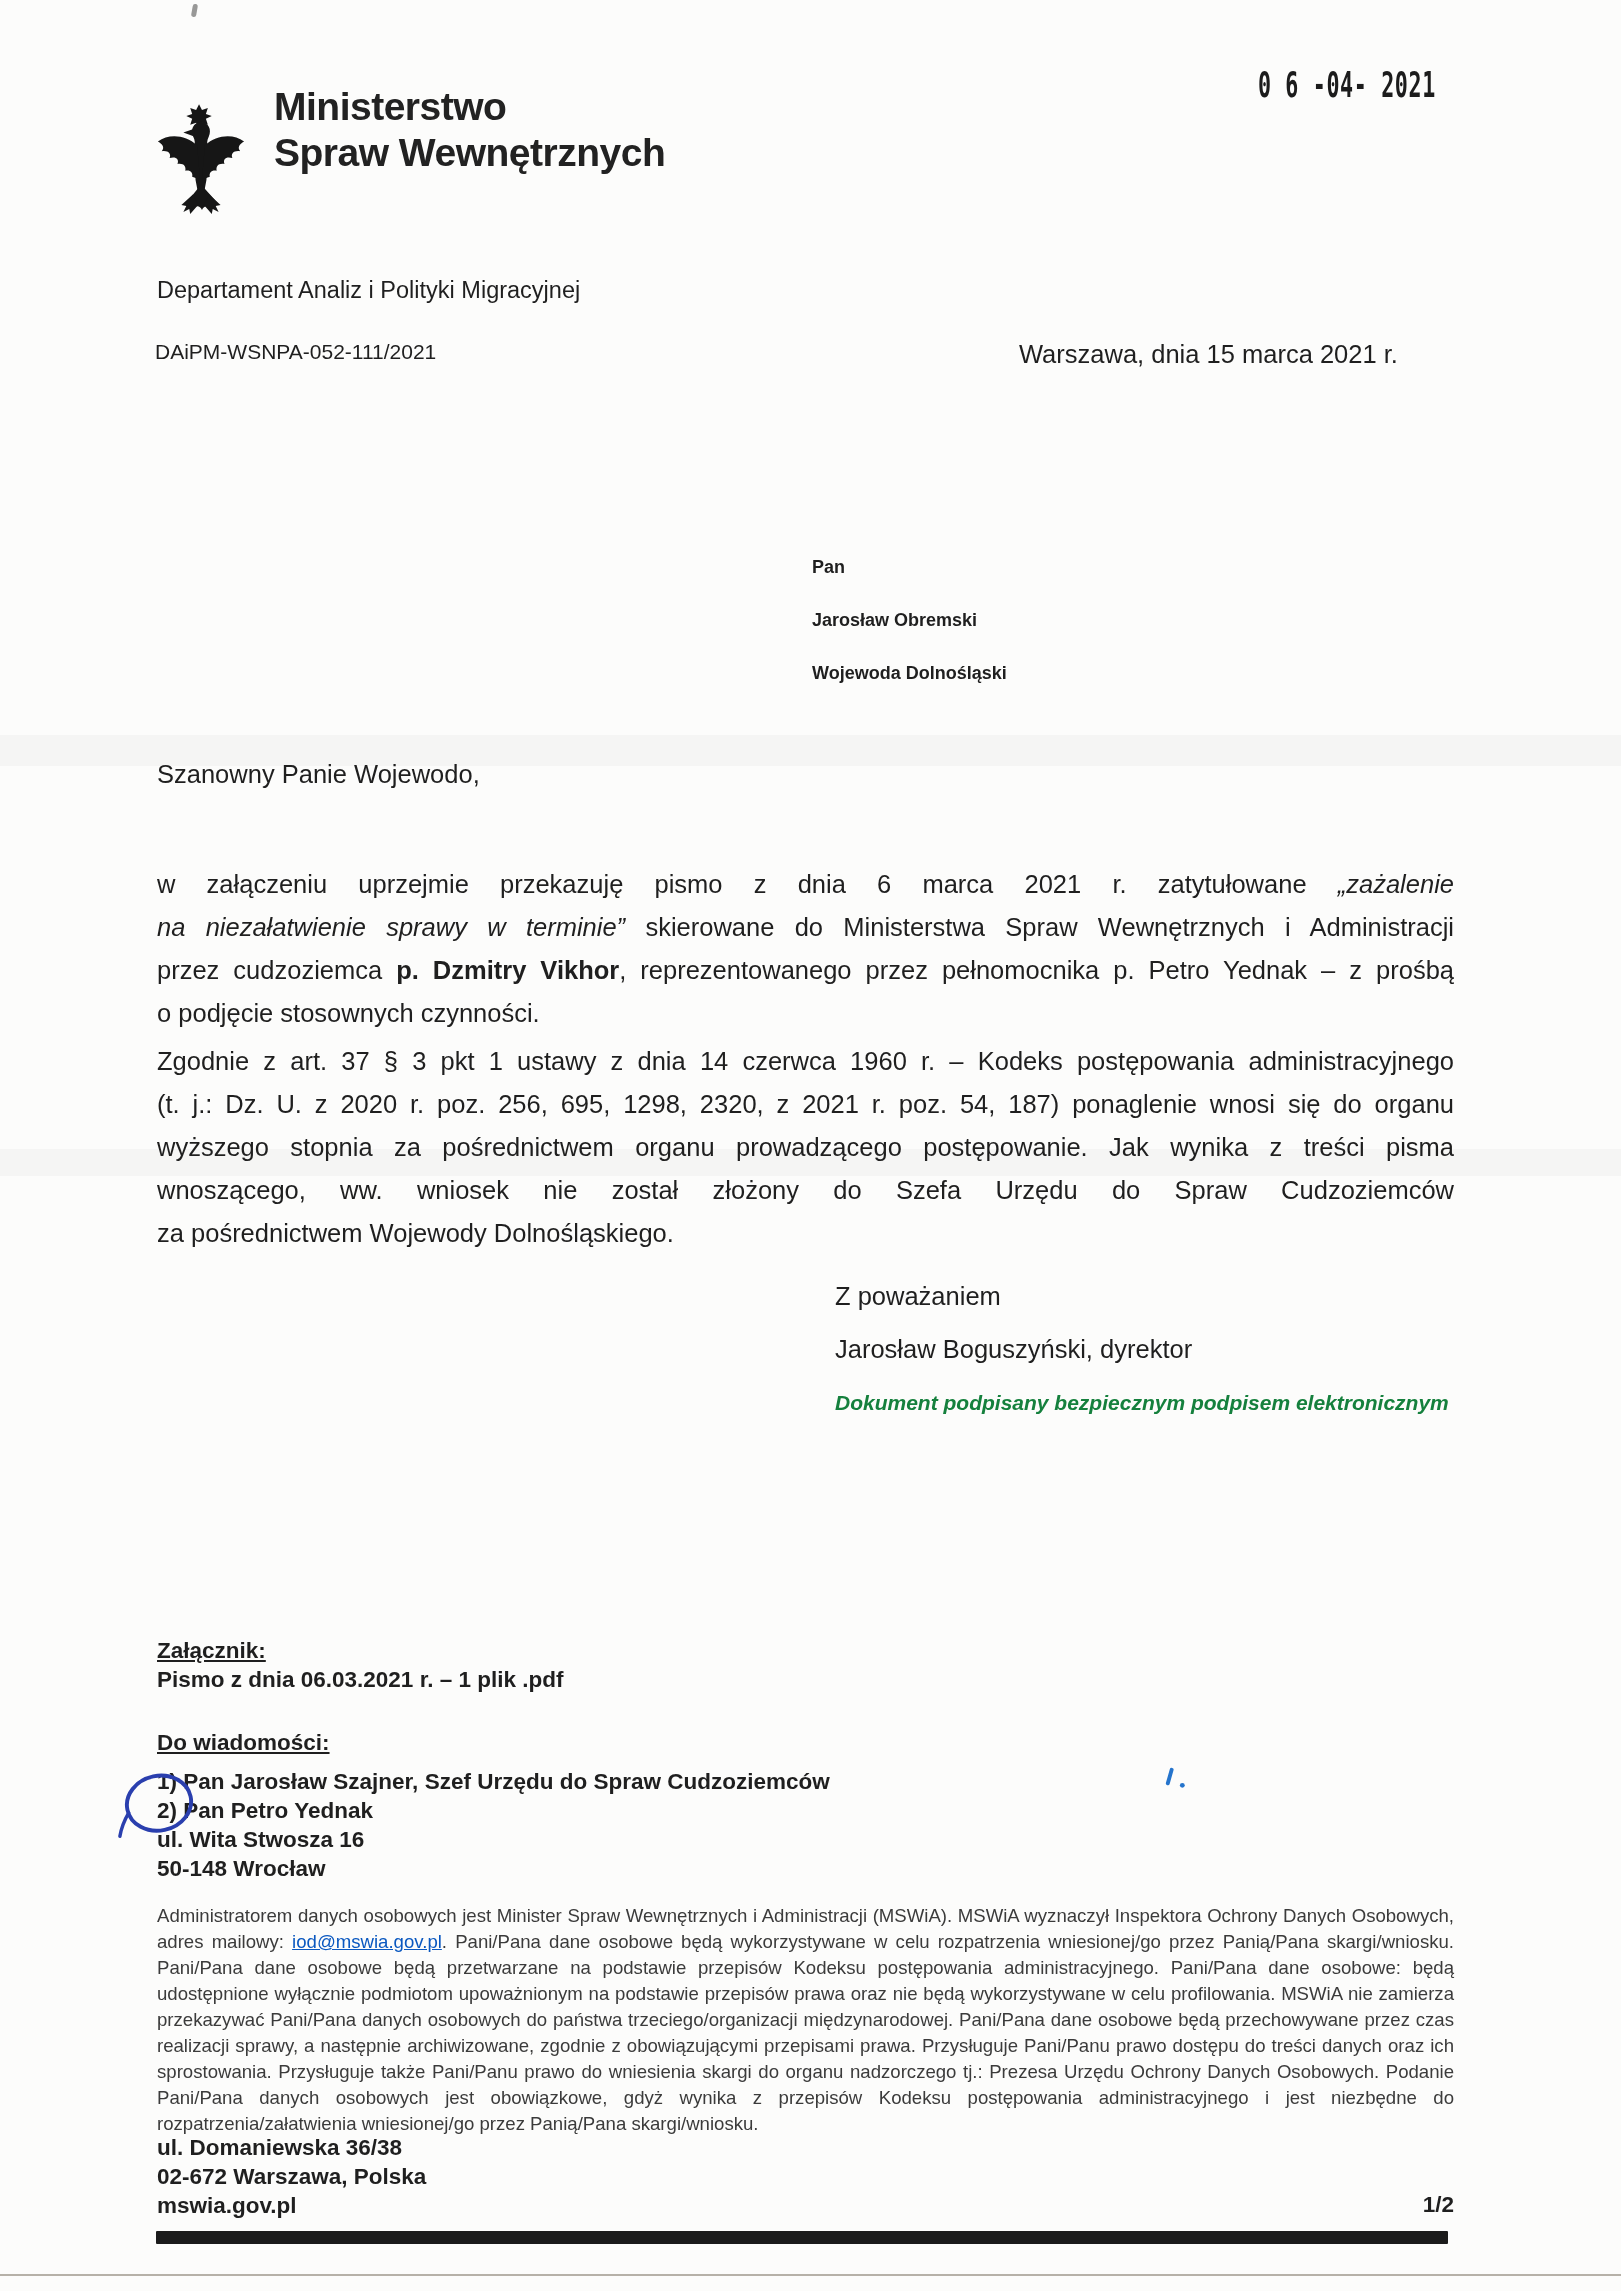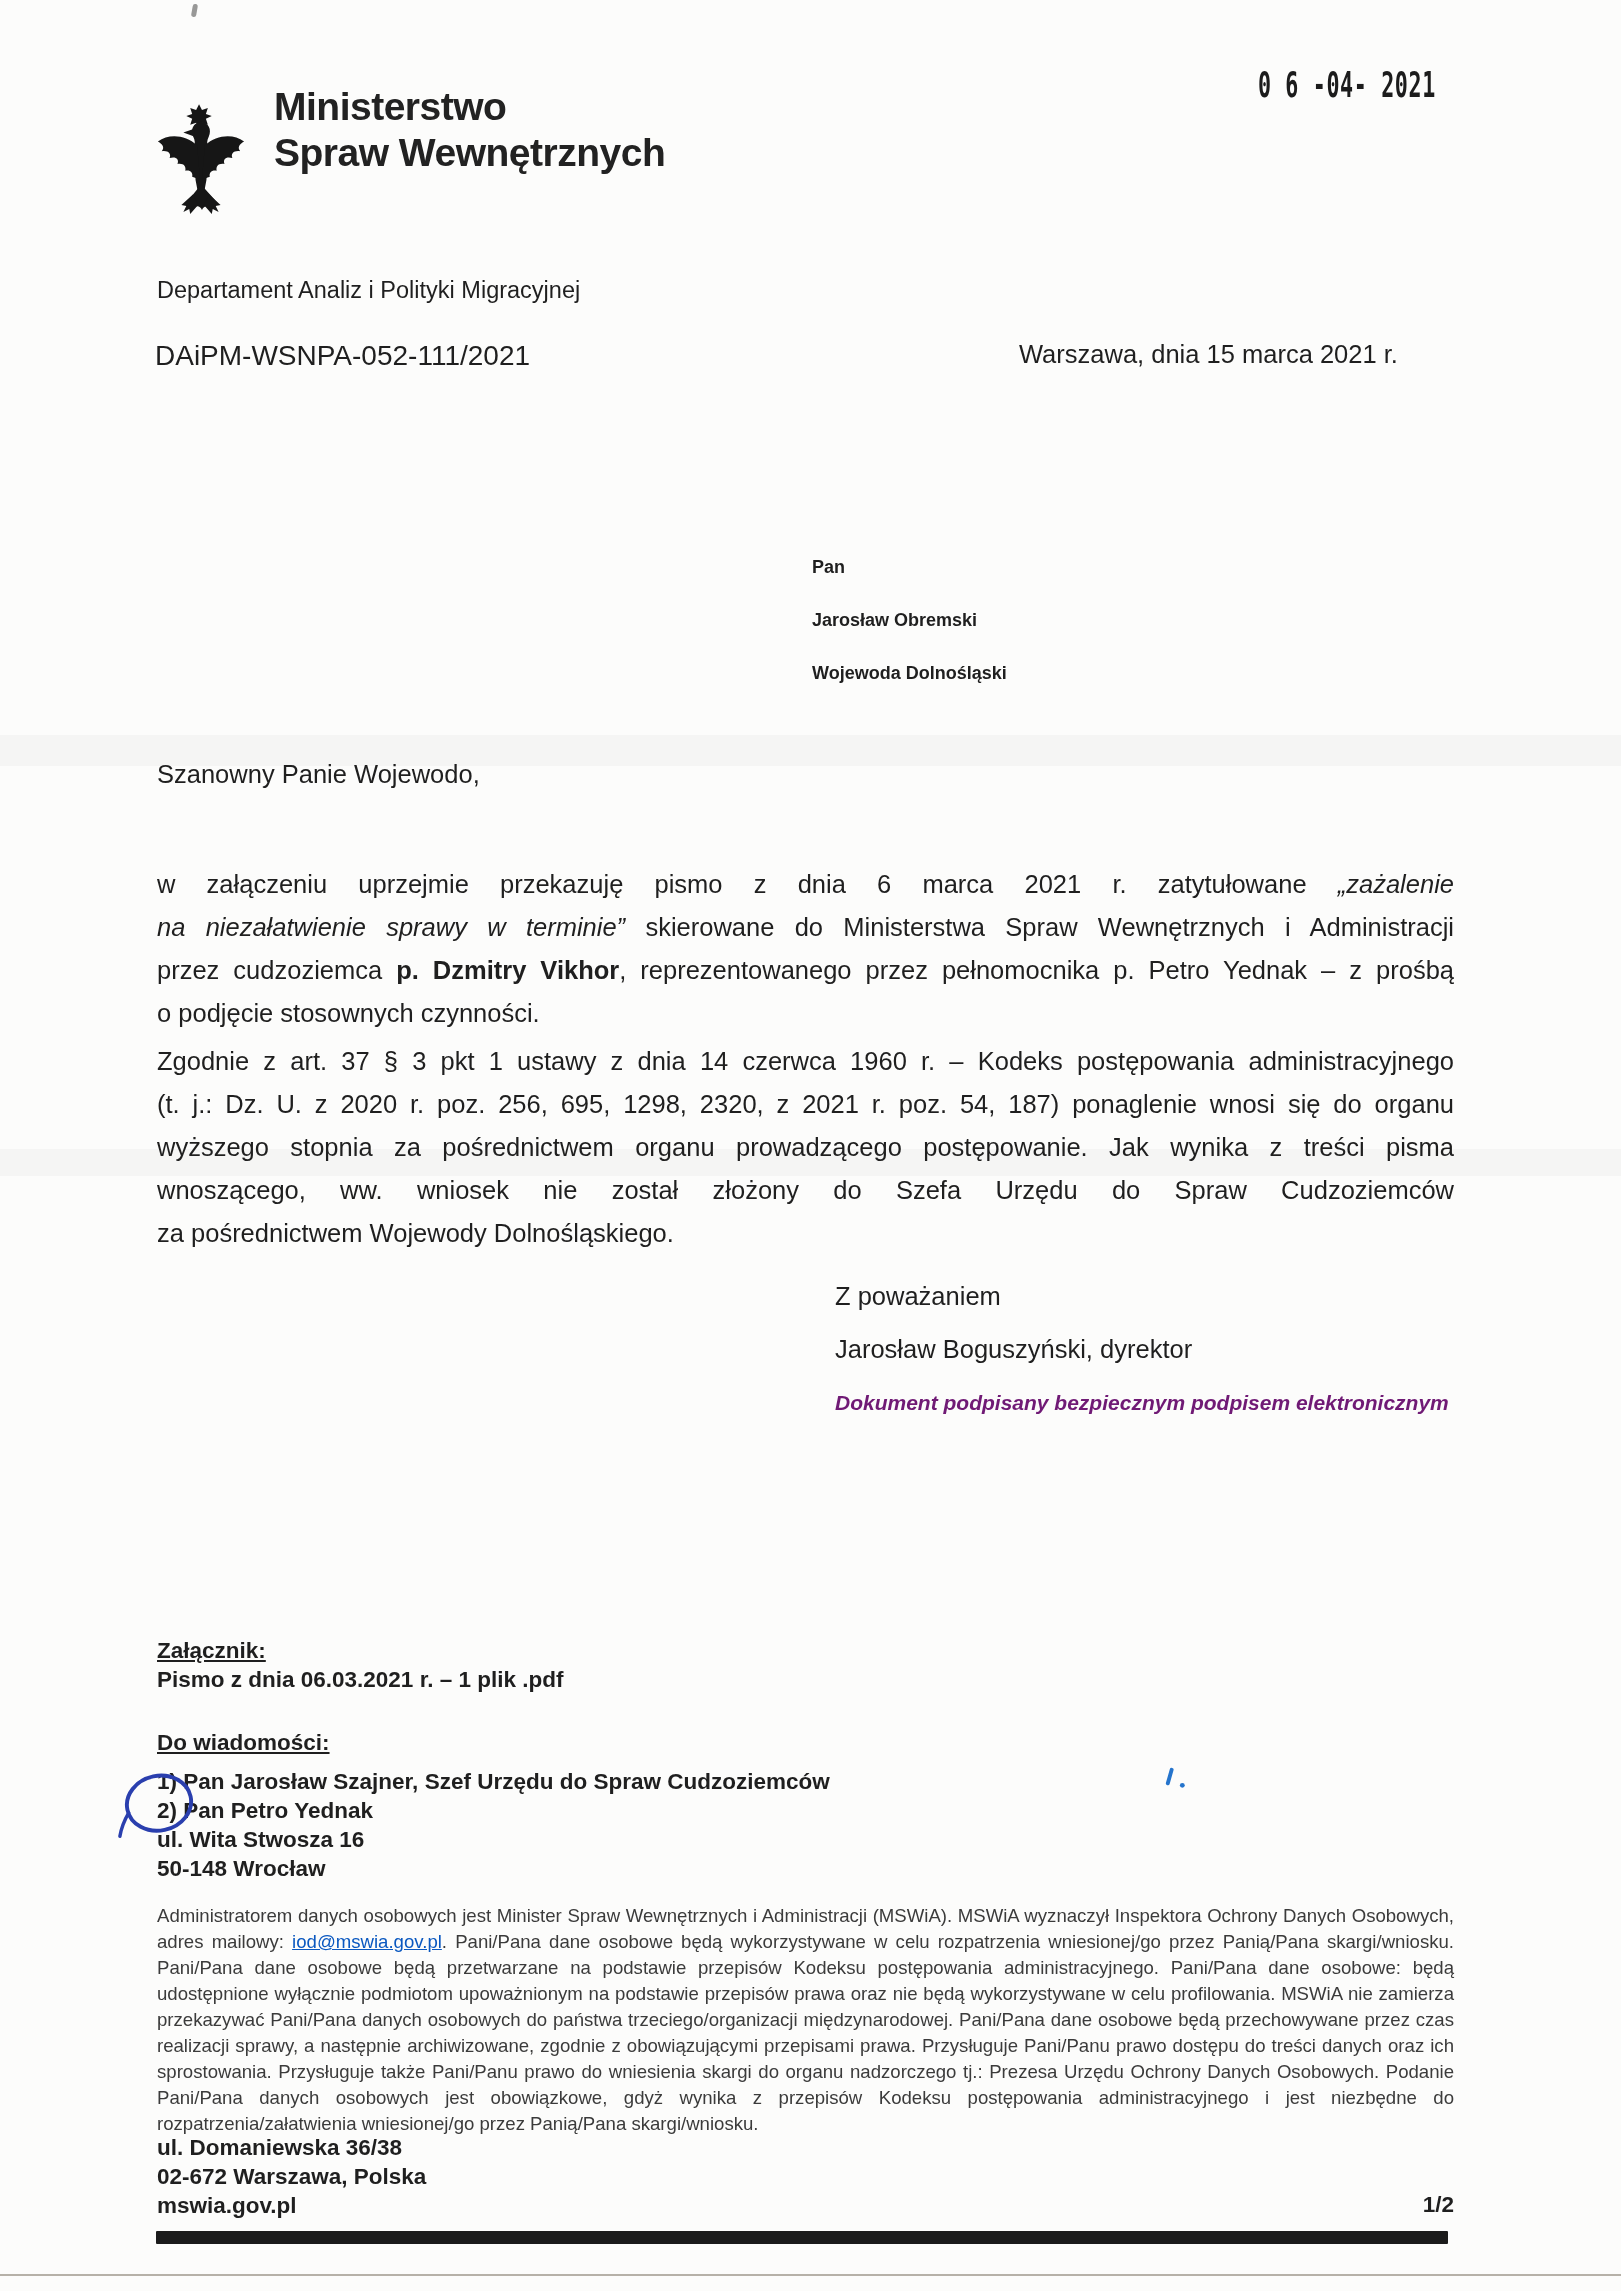--- a/index.html
+++ b/index.html
@@ -10,33 +10,33 @@
   }
   .abs{position:absolute;}
   .it{font-style:italic;}
   .bd{font-weight:700;}
   .tline{white-space:normal;}
   .jline{text-align:justify;text-align-last:justify;}
   
   .ministry{left:274px;top:84px;font-size:39px;line-height:46px;font-weight:700;color:#222;letter-spacing:-0.5px;}
   .stamp{left:1258px;top:65px;font-family:"DejaVu Sans Mono",monospace;font-size:35px;font-weight:700;color:#1c1c1c;transform:scaleX(0.62);transform-origin:left top;letter-spacing:1px;white-space:nowrap;}
   .department{left:157px;top:277px;font-size:23.5px;}
-  .reference{left:155px;top:340px;font-size:28px;}
+  .reference{left:155px;top:340px;font-size:21px;}
   .place-date{left:1019px;top:340px;font-size:25.5px;}
   
   .recipient{left:812px;top:541px;font-size:18px;line-height:53px;font-weight:700;}
   .salutation{left:157px;top:760px;font-size:25.5px;}
   
   .para{left:157px;width:1297px;font-size:25.5px;line-height:43px;}
   .p1{top:863px;}
   .p2{top:1040px;}
   
   .valediction{left:835px;top:1282px;font-size:25.5px;}
   .signer{left:835px;top:1335px;font-size:25.5px;}
-  .esign{left:835px;top:1388px;font-size:21px;line-height:29px;font-weight:700;font-style:italic;color:#701a75;}
+  .esign{left:835px;top:1388px;font-size:21px;line-height:29px;font-weight:700;font-style:italic;color:#15803d;}
   
   .att-label{left:157px;top:1638px;font-size:22.5px;font-weight:700;text-decoration:underline;}
   .att-item{left:157px;top:1667px;font-size:22.5px;font-weight:600;}
   .cc-label{left:157px;top:1730px;font-size:22.5px;font-weight:700;text-decoration:underline;}
   .cc-items{left:157px;top:1759px;font-size:22.5px;font-weight:600;line-height:29px;margin-top:8px;}
   
   .privacy{left:157px;top:1903px;width:1297px;font-size:18.6px;line-height:26px;color:#3b3b3b;text-align:justify;}
   .privacy a{color:#0a58c0;text-decoration:underline;cursor:pointer;}
   
   .f-address{left:157px;top:2133px;font-size:22.5px;font-weight:600;line-height:29px;}

